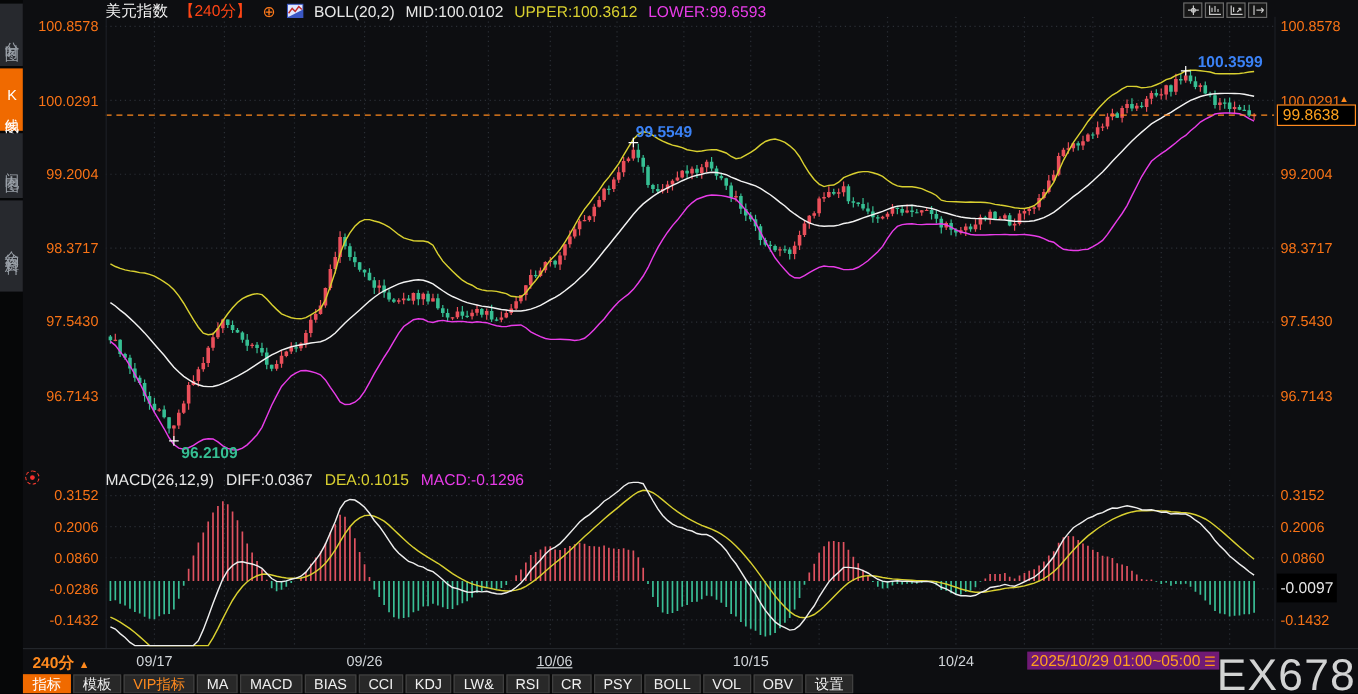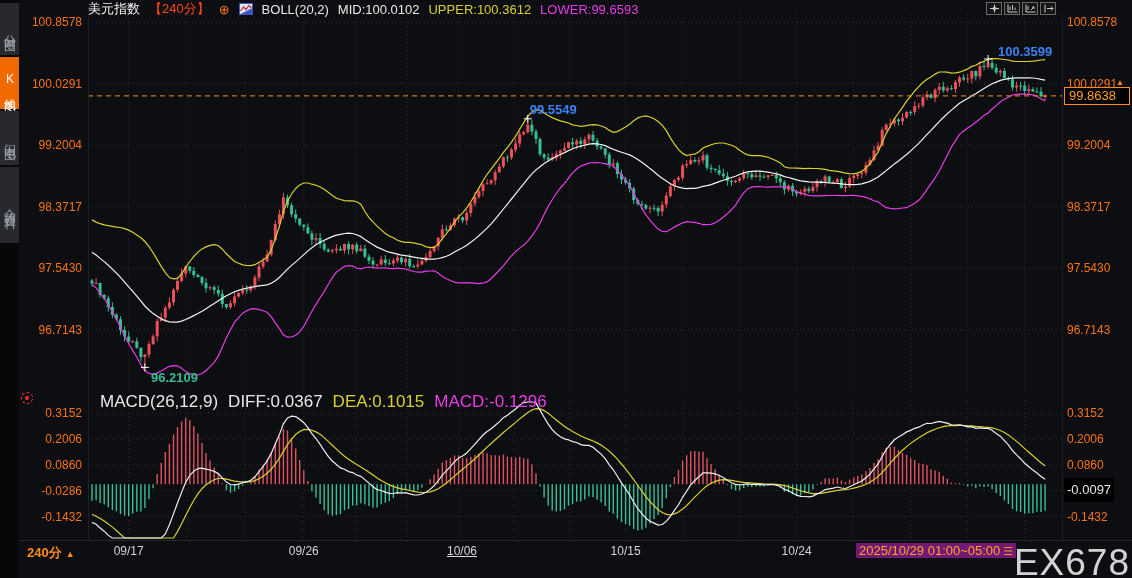--- a/index.html
+++ b/index.html
@@ -41,21 +41,21 @@
   
   .ann { position:absolute; font-size:13px; font-weight:bold; white-space:nowrap; z-index:6; }
   .ann.red { color:#3b82f6; }
   .ann.green { color:#36bf93; }
   
   .price-box { position:absolute; left:1064px; width:66px; height:18px; border:1px solid #ff8a1e; background:#000;
     color:#ffa21e; font-size:13px; line-height:16px; padding-left:4px; z-index:8; }
   .price-arrow { position:absolute; left:1116px; color:#ff8a1e; font-size:8px; z-index:9; }
   .macd-box { position:absolute; left:1064px; background:#000; color:#e5e5e5; font-size:13px; line-height:16px; padding:4px 3px; z-index:8; }
   
-  .macd-legend { position:absolute; left:100px; top:392px; height:15px; display:flex; gap:10px; font-size:17px; white-space:nowrap; z-index:7; }
+  .macd-legend { position:absolute; left:88px; top:392px; height:15px; display:flex; gap:10px; font-size:13px; white-space:nowrap; z-index:7; }
   .macd-legend .t { color:#e8e8e8; }
   .macd-legend .dea { color:#d9d030; }
   .macd-legend .mac { color:#e83ce8; }
   .alarm { position:absolute; left:21px; top:392px; width:12px; height:12px; border:1px dashed #f43b2e; border-radius:50%; z-index:7; }
   .alarm::after { content:""; position:absolute; left:3px; top:3px; width:4px; height:4px; border-radius:50%; background:#f42e2e; }
   
   .x-date { position:absolute; top:544px; transform:translateX(-50%); font-size:12px; color:#d2d6da; z-index:5; }
   .period-lbl { position:absolute; left:27px; top:544px; font-size:13px; font-weight:bold; color:#ff8a1e; z-index:5; cursor:pointer; }
   .period-lbl .tri { font-size:9px; margin-left:4px; }
   .cur-date { position:absolute; left:856px; top:543px; background:#701a75; color:#ffa21e; font-size:13px; padding:0 3px; z-index:5; white-space:nowrap; }
@@ -198,17 +198,35 @@
       <div class="x-date" style="left: 128.657px;">09/17</div>
       <div class="x-date" style="left: 303.796px;">09/26</div>
       <div class="x-date" style="left: 462px; text-decoration: underline;">10/06</div>
       <div class="x-date" style="left: 625.563px;">10/15</div>
       <div class="x-date" style="left: 796.629px;">10/24</div>
     </div>
   <div class="cur-date">
     <span>2025/10/29 01:00~05:00</span><span class="mico">☰</span>
   </div>
 
+  <div class="toolbar" id="toolbar">
+      <div class="tb active">指标</div>
+      <div class="tb">模板</div>
+      <div class="tb vip">VIP指标</div>
+      <div class="tb">MA</div>
+      <div class="tb">MACD</div>
+      <div class="tb">BIAS</div>
+      <div class="tb">CCI</div>
+      <div class="tb">KDJ</div>
+      <div class="tb">LW&amp;</div>
+      <div class="tb">RSI</div>
+      <div class="tb">CR</div>
+      <div class="tb">PSY</div>
+      <div class="tb">BOLL</div>
+      <div class="tb">VOL</div>
+      <div class="tb">OBV</div>
+      <div class="tb">设置</div>
+    </div>
 
   <div class="watermark">EX678</div>
 <div class="vline" style="left: 88px;"></div>
     <div class="vline" style="left: 1062px;"></div>
   </div>
 
 </body></html>

